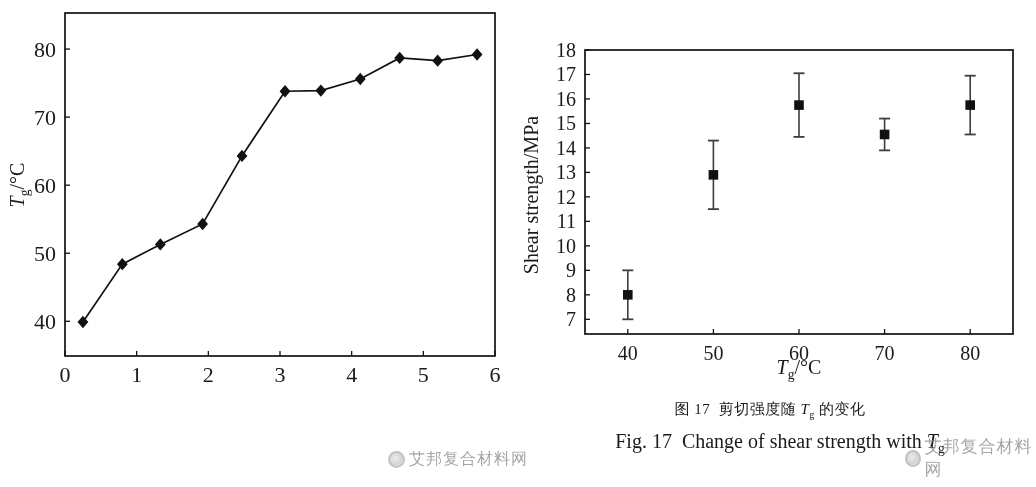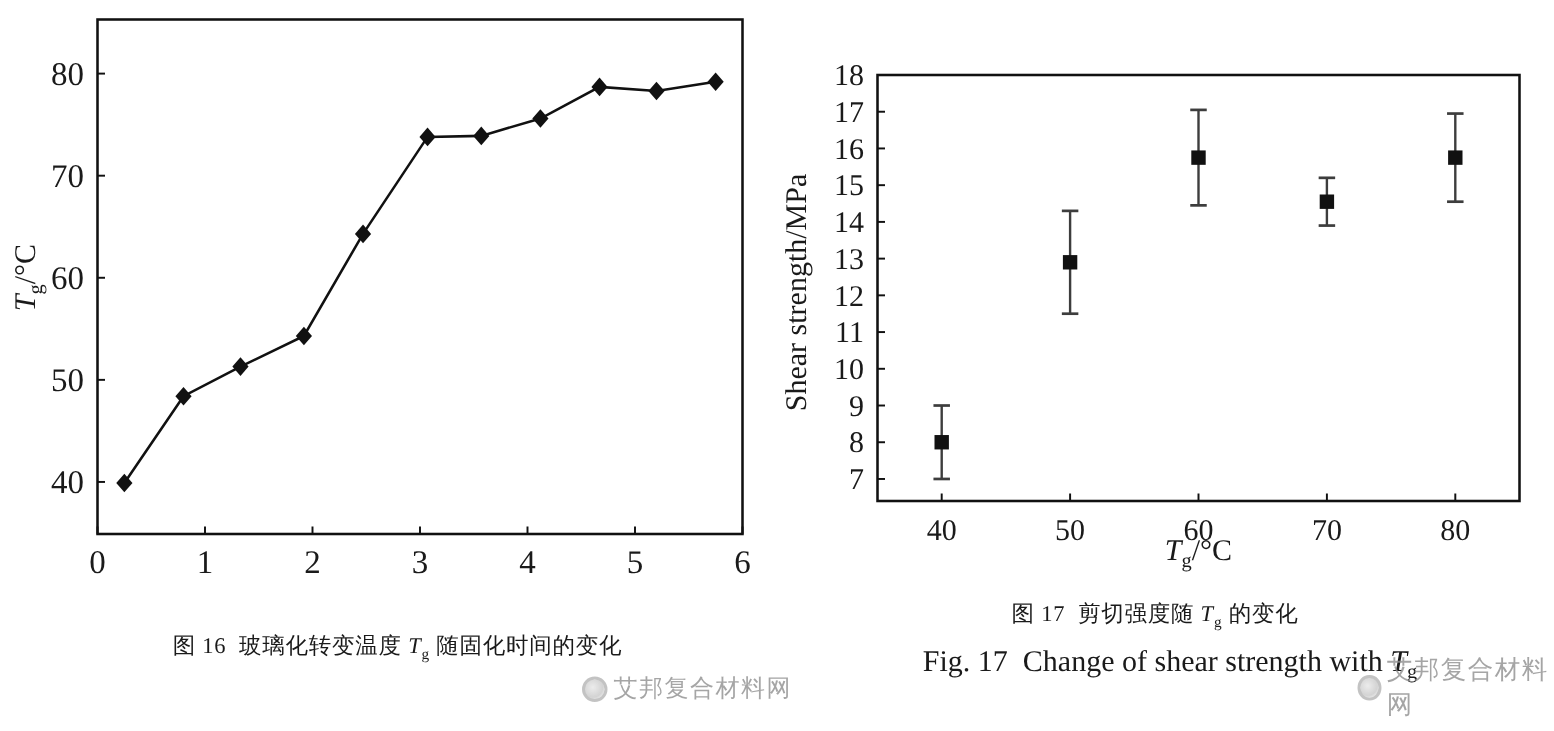--- a/index.html
+++ b/index.html
@@ -126,21 +126,20 @@
         <line x1="964.7" y1="134.46551724137927" x2="975.7" y2="134.46551724137927" stroke="#3d3d3d" stroke-width="1.8"></line>
         <rect x="623" y="290.02758620689656" width="9.6" height="9.6" fill="#111111"></rect>
         <rect x="708.6" y="170.0620689655172" width="9.6" height="9.6" fill="#111111"></rect>
         <rect x="794.2" y="100.28620689655175" width="9.6" height="9.6" fill="#111111"></rect>
         <rect x="879.8" y="129.66551724137926" width="9.6" height="9.6" fill="#111111"></rect>
         <rect x="965.4000000000001" y="100.28620689655175" width="9.6" height="9.6" fill="#111111"></rect>
       </g>
   </svg>
 
   <div class="overlay axis-label rot" style="left:-53px;top:172px;width:140px;height:26px;line-height:26px;"><span style="font-style: italic;">T</span><sub>g</sub><span>/°C</span></div>
-  <div class="overlay caption-cn" style="left:15px;top:421px;width:500px;"><span>图 16&nbsp;&nbsp;玻璃化转变温度 </span><span style="font-style: italic;">T</span><sub>g</sub><span> 随固化时间的变化</span></div>
 
   <div class="overlay axis-label rot" style="left:443px;top:182px;width:176px;height:26px;line-height:26px;"><span>Shear strength/MPa</span></div>
   <div class="overlay axis-label" style="left:585px;top:356px;width:428px;"><span style="font-style: italic;">T</span><sub>g</sub><span>/°C</span></div>
   <div class="overlay caption-cn" style="left:585px;top:400px;width:370px;"><span>图 17&nbsp;&nbsp;剪切强度随 </span><span style="font-style: italic;">T</span><sub>g</sub><span> 的变化</span></div>
   <div class="overlay caption-en" style="left:590px;top:430px;width:380px;"><span>Fig. 17&nbsp;&nbsp;Change of shear strength with </span><span style="font-style: italic;">T</span><sub>g</sub></div>
 
   <div class="wm" style="left:388px;top:449px;">
     <span class="wm-logo"></span>
     <span class="wm-text" style="font-size:16px;">艾邦复合材料网</span>
   </div>

